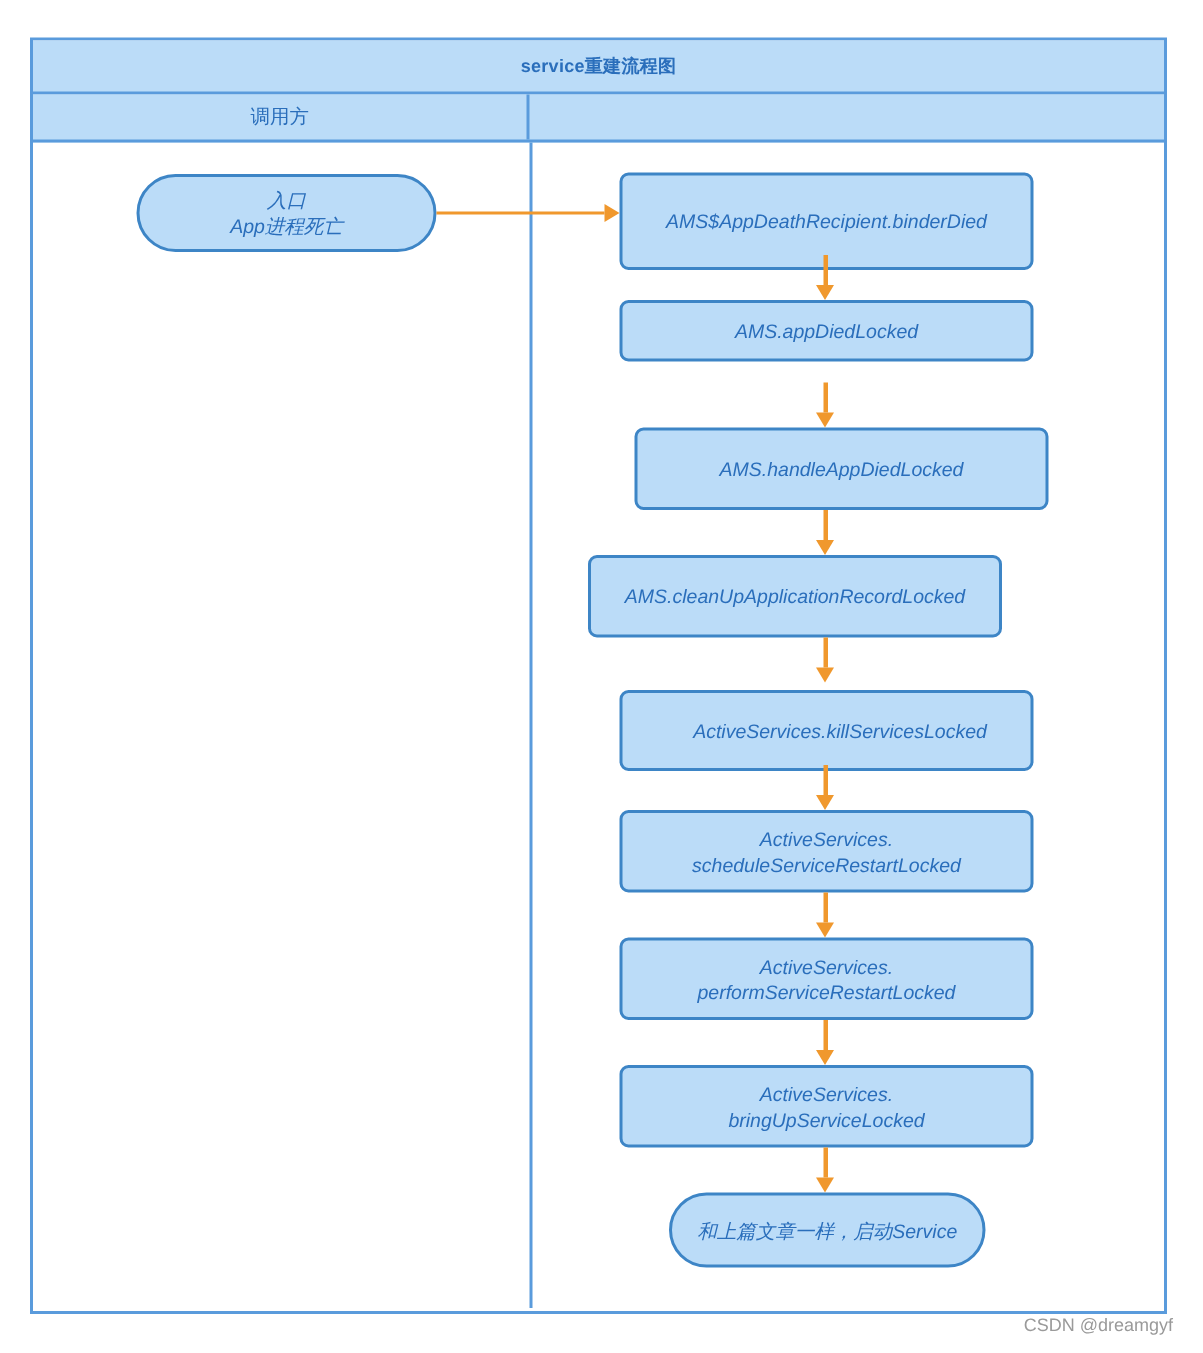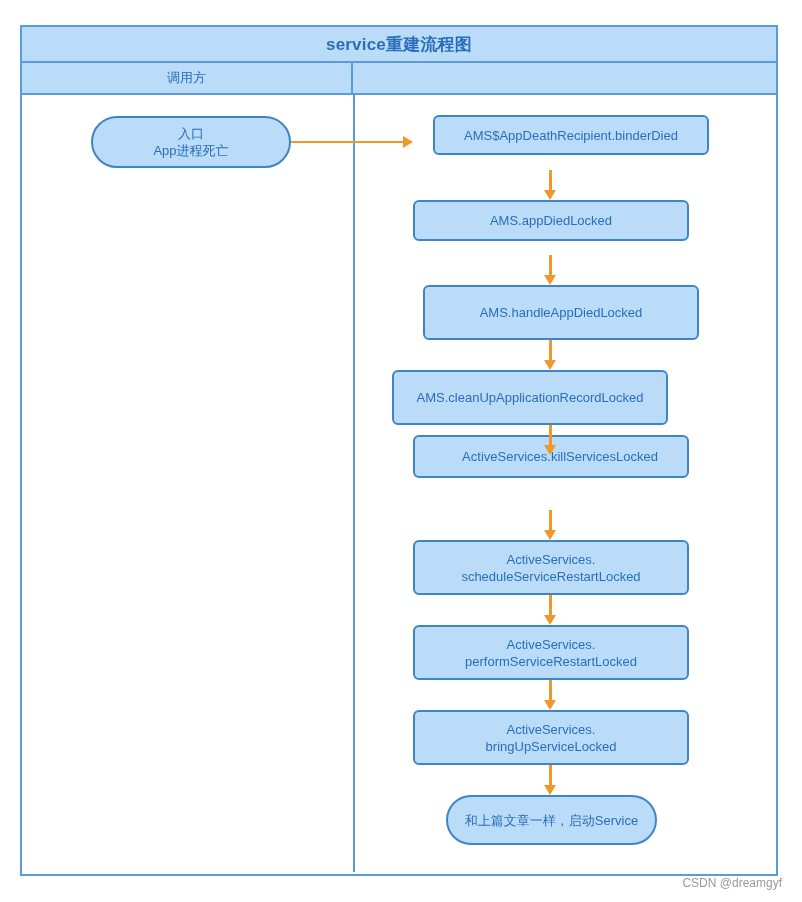--- a/index.html
+++ b/index.html
@@ -31,21 +31,21 @@
     height: 36px;
     box-sizing: border-box;
     background: #bbdcf8;
     border-bottom: 2px solid #5a9bdc;
     display: flex;
     align-items: center;
     justify-content: center;
   }
   .title-bar .title-text {
     color: #2a6ebb;
-    font-size: 17px;
+    font-size: 12px;
     font-weight: bold;
     letter-spacing: .2px;
   }
 
   .lane-head-row {
     display: flex;
     height: 32px;
     box-sizing: border-box;
     background: #bbdcf8;
     border-bottom: 2px solid #5a9bdc;
@@ -57,20 +57,21 @@
     box-sizing: border-box;
     color: #2a6ebb;
     font-size: 13px;
   }
   .lane-head.left  { width: 331px; border-right: 2px solid #5a9bdc; }
   .lane-head.right { flex: 1; }
 
   .lane-body {
     position: relative;
     height: 777px;
+    font-style: italic;
   }
   .lane-divider {
     position: absolute;
     left: 331px;
     top: 0;
     width: 2px;
     height: 100%;
     background: #5a9bdc;
   }
 
@@ -140,29 +141,29 @@
   <div class="lane-head-row">
     <div class="lane-head left">调用方</div>
   </div>
 
   <div class="lane-body">
     <div class="lane-divider"></div>
 
     <div class="node terminal" style="left:69px;  top:21px;  width:200px; height:52px;">入口
 App进程死亡</div>
 
-    <div class="node process" style="left:411px; top:20px;  width:276px; height:40px;">AMS$AppDeathRecipient.binderDied</div>
+    <div class="node process" style="left:391px; top:20px;  width:276px; height:65px;">AMS$AppDeathRecipient.binderDied</div>
 
     <div class="node process" style="left:391px; top:105px; width:276px; height:41px;">AMS.appDiedLocked</div>
 
     <div class="node process" style="left:391px; top:190px; width:276px; height:55px;margin-left:10px;">AMS.handleAppDiedLocked</div>
 
     <div class="node process" style="left:370px; top:275px; width:276px; height:55px;">AMS.cleanUpApplicationRecordLocked</div>
 
-    <div class="node process" style="left:391px; top:340px; width:276px; height:43px;padding-left:24px;">ActiveServices.killServicesLocked</div>
+    <div class="node process" style="left:391px; top:365px; width:276px; height:54px;padding-left:24px;">ActiveServices.killServicesLocked</div>
 
     <div class="node process" style="left:391px; top:445px; width:276px; height:55px;">ActiveServices.
 scheduleServiceRestartLocked</div>
 
     <div class="node process" style="left:391px; top:530px; width:276px; height:55px;">ActiveServices.
 performServiceRestartLocked</div>
 
     <div class="node process" style="left:391px; top:615px; width:276px; height:55px;">ActiveServices.
 bringUpServiceLocked</div>
 

